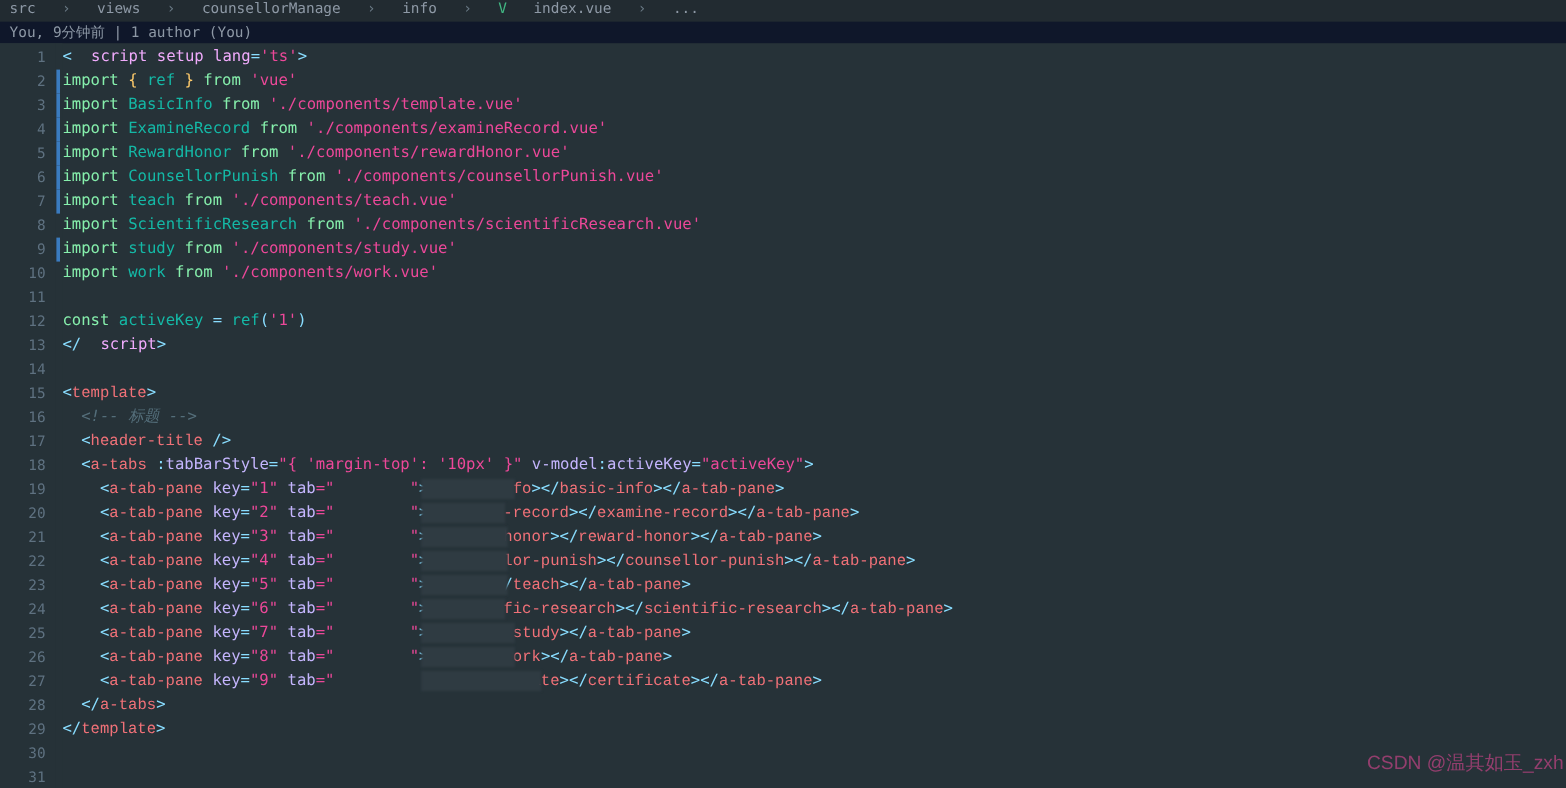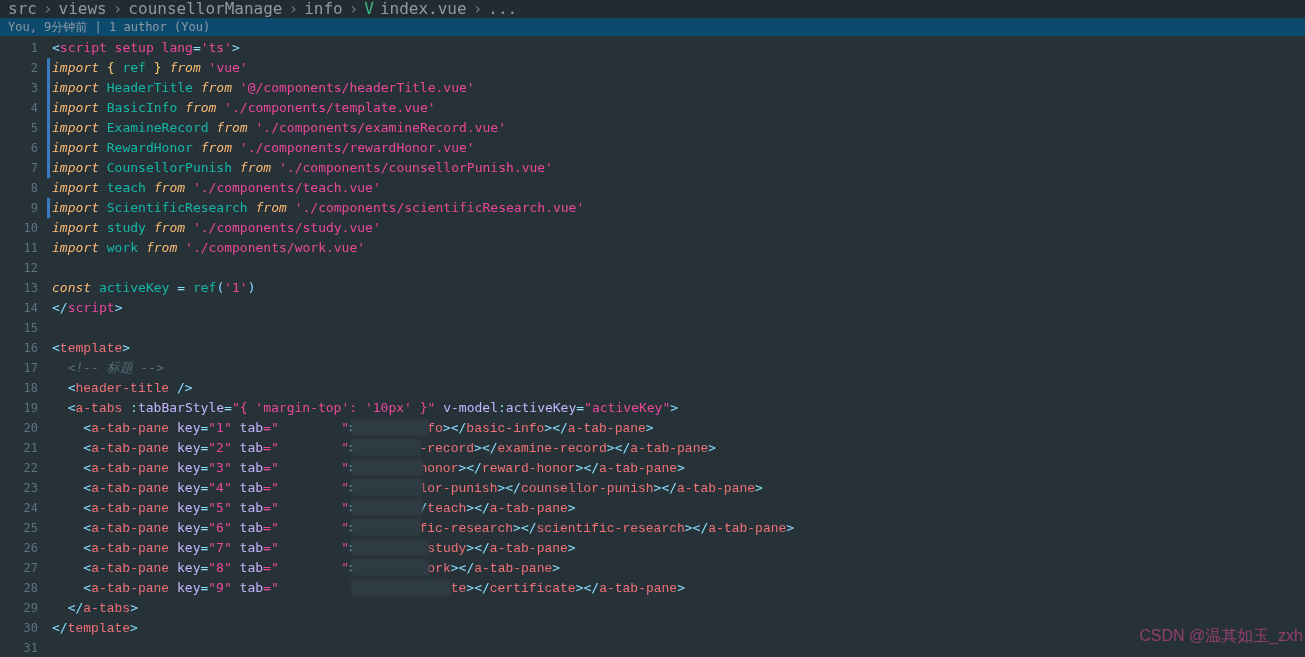--- a/index.html
+++ b/index.html
@@ -1,35 +1,35 @@
 <!DOCTYPE html>
 <html><head>
 <meta charset="utf-8">
 <style>
   * { margin:0; padding:0; box-sizing:border-box; }
   html,body { width:1305px; height:657px; background:#263238; color:#eeffff; font-family:Consolas,Menlo,monospace; font-size:13px; overflow:hidden; }
-  .breadcrumb { height:18px; display:flex; align-items:flex-end; padding-left:8px; gap:6px; color:#8e99a6; font-size:16px; background:#222b31; }
+  .breadcrumb { height:18px; display:flex; align-items:flex-start; padding-left:8px; gap:22px; color:#8e99a6; font-size:12px; background:#222b31; }
   .breadcrumb .chev { color:#6a7a86; }
   .breadcrumb .fileico { color:#41b883; }
-  .authorbar { height:18px; display:flex; align-items:center; padding-left:8px; color:#8e99a6; font-size:12px; background:#0c4a6e;text-align:right; }
+  .authorbar { height:18px; display:flex; align-items:center; padding-left:8px; color:#8e99a6; font-size:12px; background:#0f172a;text-align:right; }
   .editor { display:flex; flex-direction:row; height:calc(100% - 36px); }
   .gutter { width:46px; background:#263238; text-align:right; padding-top:2px; }
   .gutter .ln { height:20px; line-height:20px; color:#5e7180; font-size:12px; padding-right:8px; }
   .marks { width:6px; background:#263238; padding-top:2px; }
   .marks .mk { height:20px; width:3px; margin-left:1px; }
   .mk.changed { background:#3a7bbf; }
   .code { flex:1; padding-top:2px; position:relative; }
   .row { height:20px; line-height:20px; white-space:pre; position:relative; }
-  .tok-kw    { color:#fdba74; font-style:italic; }
+  .tok-kw    { color:#86efac; }
   .tok-punc  { color:#89ddff; }
   .tok-brace { color:#ffcb6b; }
   .tok-id    { color:#14b8a6; }
   .tok-str   { color:#ec4899; }
   .tok-tag   { color:#f07178;font-family:Liberation Mono, monospace; }
-  .tok-attr  { color:#ec4899; }
+  .tok-attr  { color:#f0abfc;margin-left:16px; }
   .tok-att2  { color:#c4b5fd; }
   .tok-cmt   { color:#546e7a; font-style:italic; }
   .blur { position:absolute; background:#2f3b42; height:17px; top:1px; border:none; filter:blur(1px); }
   .watermark { position:absolute; right:2px; bottom:10px; color:#ec4899; opacity:.55; font-family:"Segoe UI",Arial,sans-serif; font-size:16px; pointer-events:none; }
 </style>
 </head>
 <body>
 
 <div class="breadcrumb">
   <span>src</span>
@@ -113,21 +113,20 @@
       <div class="mk "></div>
       <div class="mk "></div>
       <div class="mk "></div>
       <div class="mk "></div>
       <div class="mk "></div>
       <div class="mk "></div>
     </div>
   <div class="code" id="code">
       <div class="row"><span class="tok-punc">&lt;</span><span class="tok-attr">script setup lang</span><span class="tok-punc">=</span><span class="tok-str">'ts'</span><span class="tok-punc">&gt;</span></div>
       <div class="row"><span class="tok-kw">import </span><span class="tok-brace">{ </span><span class="tok-id">ref</span><span class="tok-brace"> }</span><span class="tok-kw"> from </span><span class="tok-str">'vue'</span></div>
-      <div class="row"><span class="tok-kw">import </span><span class="tok-id">HeaderTitle</span><span class="tok-kw"> from </span><span class="tok-str">'@/components/headerTitle.vue'</span></div>
       <div class="row"><span class="tok-kw">import </span><span class="tok-id">BasicInfo</span><span class="tok-kw"> from </span><span class="tok-str">'./components/template.vue'</span></div>
       <div class="row"><span class="tok-kw">import </span><span class="tok-id">ExamineRecord</span><span class="tok-kw"> from </span><span class="tok-str">'./components/examineRecord.vue'</span></div>
       <div class="row"><span class="tok-kw">import </span><span class="tok-id">RewardHonor</span><span class="tok-kw"> from </span><span class="tok-str">'./components/rewardHonor.vue'</span></div>
       <div class="row"><span class="tok-kw">import </span><span class="tok-id">CounsellorPunish</span><span class="tok-kw"> from </span><span class="tok-str">'./components/counsellorPunish.vue'</span></div>
       <div class="row"><span class="tok-kw">import </span><span class="tok-id">teach</span><span class="tok-kw"> from </span><span class="tok-str">'./components/teach.vue'</span></div>
       <div class="row"><span class="tok-kw">import </span><span class="tok-id">ScientificResearch</span><span class="tok-kw"> from </span><span class="tok-str">'./components/scientificResearch.vue'</span></div>
       <div class="row"><span class="tok-kw">import </span><span class="tok-id">study</span><span class="tok-kw"> from </span><span class="tok-str">'./components/study.vue'</span></div>
       <div class="row"><span class="tok-kw">import </span><span class="tok-id">work</span><span class="tok-kw"> from </span><span class="tok-str">'./components/work.vue'</span></div>
       <div class="row"></div>
       <div class="row"><span class="tok-kw">const </span><span class="tok-id">activeKey</span><span class="tok-punc"> = </span><span class="tok-id">ref</span><span class="tok-punc">(</span><span class="tok-str">'1'</span><span class="tok-punc">)</span></div>

